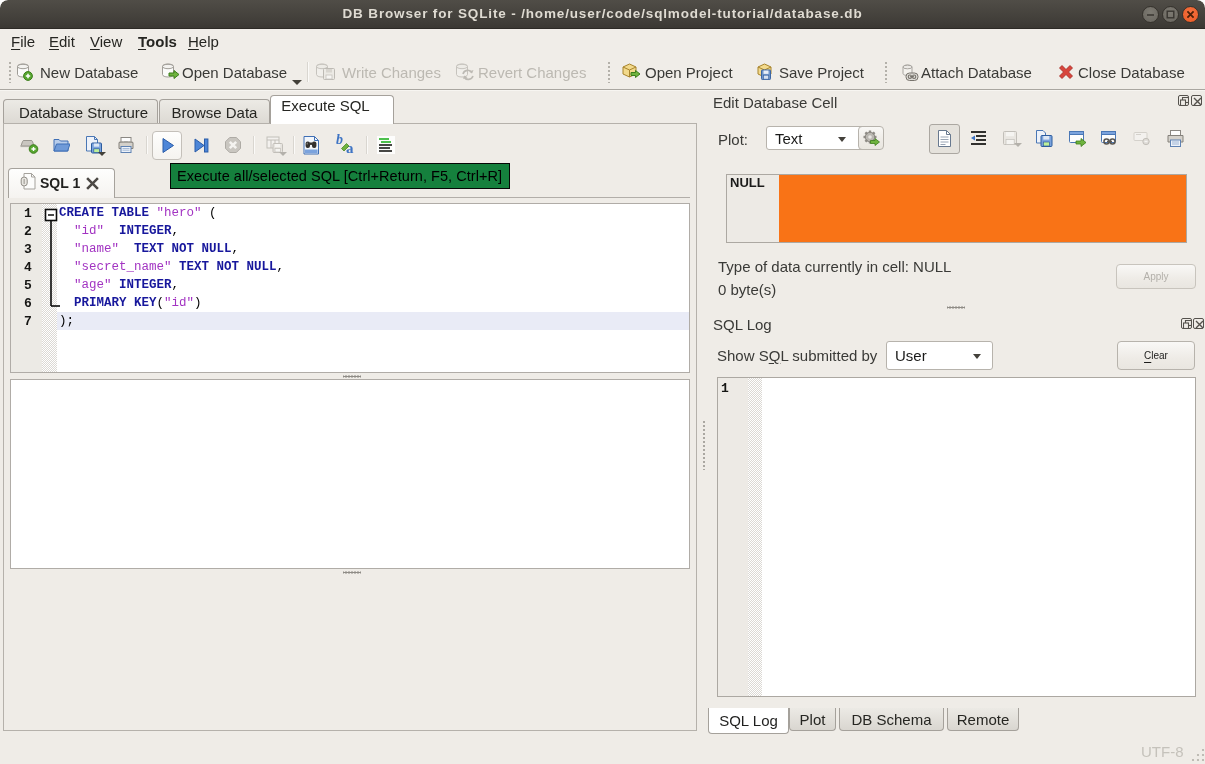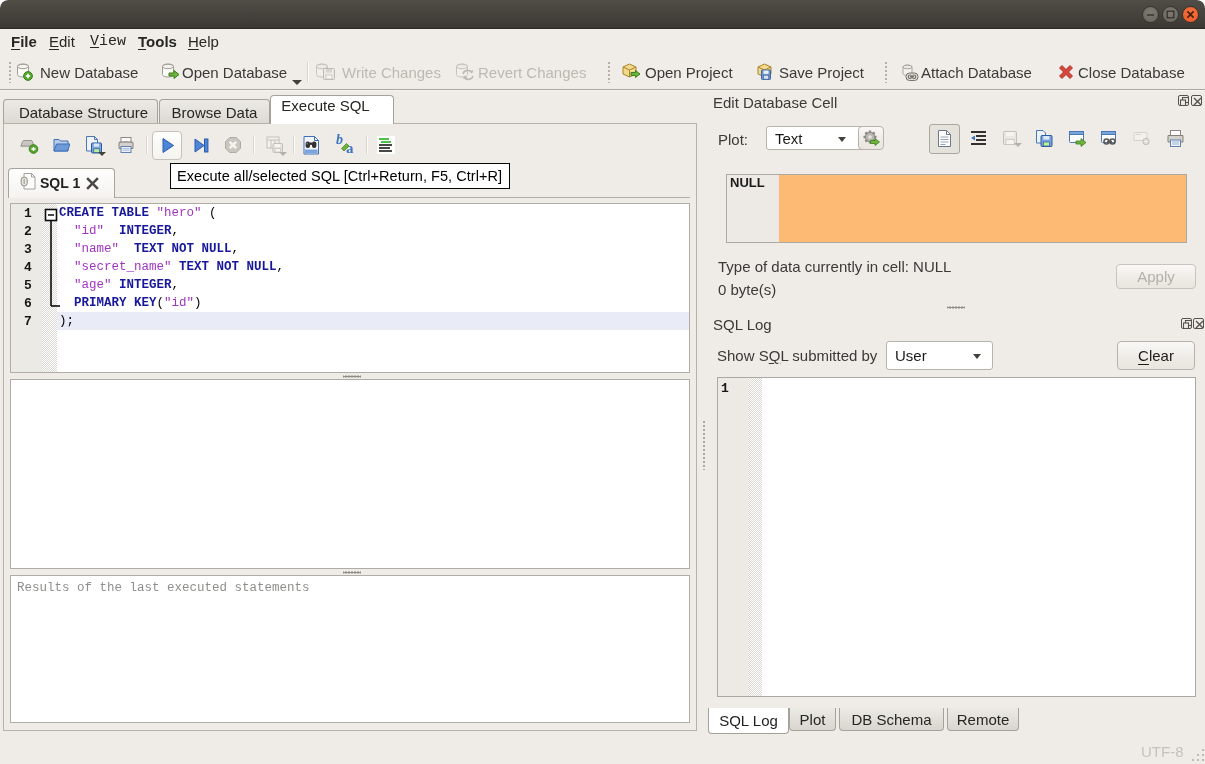--- a/index.html
+++ b/index.html
@@ -41,60 +41,61 @@
      background-image:radial-gradient(circle,#8f8c86 1px, transparent 1.1px); background-size:3px 3px; background-position:center; }
   
   .mono { font-family:"Liberation Mono", monospace; }
   .codeline { position:absolute; left:59px; font-size:12.5px; line-height:18px; white-space:pre; color:#000; }
   .kw { color:#17179c; font-weight:bold; }
   .idq { color:#a233c2; }
   .gnum { position:absolute; left:13px; font-size:13px; line-height:18px; font-weight:bold; color:#161614; }
   .checker { background:repeating-conic-gradient(#dcd9d4 0% 25%, #ffffff 0% 50%); background-size:2px 2px; }
   
   .btn { position:absolute; border:1px solid #b7b3ac; border-radius:4px;
-     background:linear-gradient(#f9f8f6,#eeebe6 60%,#e9e6e0); font-size:15px; color:#1c1c1b;
+     background:linear-gradient(#f9f8f6,#eeebe6 60%,#e9e6e0); font-size:10px; color:#1c1c1b;
      display:flex; align-items:center; justify-content:center; }
   .btn.disabled { color:#b3b0aa; border-color:#c8c4bd; }
   .combo { position:absolute; border:1px solid #b7b3ac; border-radius:3px; background:#fff; font-size:15px; color:#1a1a19; }
   .combo .ctext { position:absolute; left:8px; top:3px; }
   .combo .carrow { position:absolute; width:0; height:0; border-left:4.5px solid transparent; border-right:4.5px solid transparent; border-top:5px solid #44413b; }
   
   .docktitle { position:absolute; font-size:15px; color:#3a3a37; }
   .dockbtn { position:absolute; width:11px; height:11px; border:1px solid #55524d; border-radius:2px; }
   
-  .tooltip { position:absolute; left:170px; top:163px; width:340px; height:26px; background:#ffffff; border:1px solid #060606;
+  .tooltip { position:absolute; left:170px; top:163px; width:340px; height:26px; background:#15803d; border:1px solid #060606;
      font-size:14.5px; letter-spacing:0.05px; color:#000; line-height:24px; padding-left:6px; z-index:50; white-space:nowrap; }
   svg { display:block; }
 </style>
 </head>
 <body>
 <div class="win">
 
   <div class="titlebar">
+    <div class="title-text">DB Browser for SQLite - /home/user/code/sqlmodel-tutorial/database.db</div>
     <div class="wbtn min" style="left:1142px;">
       <svg width="15" height="15" viewBox="0 0 15 15">
           <line x1="4" y1="8" x2="11" y2="8" stroke="#393631" stroke-width="1.6"></line>
         </svg>
     </div>
     <div class="wbtn max" style="left:1162px;">
       <svg width="15" height="15" viewBox="0 0 15 15">
           <rect x="4.2" y="4.2" width="6.6" height="6.6" fill="none" stroke="#393631" stroke-width="1.4"></rect>
         </svg>
     </div>
     <div class="wbtn close" style="left:1182px;">
       <svg width="15" height="15" viewBox="0 0 15 15">
           <path d="M4.4 4.4 L10.6 10.6 M10.6 4.4 L4.4 10.6" stroke="#4d2008" stroke-width="1.8"></path>
         </svg>
     </div>
   </div>
 
   <div class="menubar">
-    <div class="menu" style="left:11px;font-weight:bold;"><u>F</u>ile</div>
+    <div class="menu" style="left:11px;"><u>F</u>ile</div>
     <div class="menu" style="left:49px;"><u>E</u>dit</div>
-    <div class="menu" style="left:90px;font-family:Liberation Mono, monospace;"><u>V</u>iew</div>
+    <div class="menu" style="left:90px;"><u>V</u>iew</div>
     <div class="menu" style="left:138px;font-weight:bold;"><u>T</u>ools</div>
     <div class="menu" style="left:188px;"><u>H</u>elp</div>
   </div>
 
   <div class="toolbar"></div>
   <div class="handle" style="left:8px;"></div>
   <div id="tb-icons">
 
     <svg class="abs" style="left:14px;top:62px;" width="20" height="20" viewBox="0 0 20 20">
       <path d="M3.5 4.5 C3.5 3 6 2 9 2 C12 2 14.5 3 14.5 4.5 L14.5 12.5 C14.5 14 12 15 9 15 C6 15 3.5 14 3.5 12.5 Z" fill="#fbfbfa" stroke="#a09d97"></path>
@@ -300,23 +301,20 @@
       <div class="codeline mono" style="left:48px;top:36px;">  <span class="idq">"name"</span>  <span class="kw">TEXT NOT NULL</span>,</div>
       <div class="codeline mono" style="left:48px;top:54px;">  <span class="idq">"secret_name"</span> <span class="kw">TEXT NOT NULL</span>,</div>
       <div class="codeline mono" style="left:48px;top:72px;">  <span class="idq">"age"</span> <span class="kw">INTEGER</span>,</div>
       <div class="codeline mono" style="left:48px;top:90px;">  <span class="kw">PRIMARY KEY</span>(<span class="idq">"id"</span>)</div>
       <div class="codeline mono" style="left:48px;top:108px;">);</div>
     </div>
   </div>
   <div class="splitdots" style="left:343px; top:375px;"></div>
   <div class="whitebox" style="left:10px; top:379px; width:680px; height:190px;"></div>
   <div class="splitdots" style="left:343px; top:571px;"></div>
-  <div class="whitebox" style="left:10px; top:575px; width:680px; height:148px;">
-    <div class="mono" style="position:absolute; left:6px; top:5px; font-size:12.5px; color:#8f8f8d;">Results of the last executed statements</div>
-  </div>
 
   <div id="dock">
 
     <div class="abs" style="left:702px;top:420px;width:4px;height:50px;background-image:radial-gradient(circle,#aaa7a1 1px,transparent 1.2px);background-size:4px 4px;"></div>
 
     <div class="docktitle" style="left:713px;top:94px;">Edit Database Cell</div>
     <div class="dockbtn" style="left:1178px;top:95px;">
       <svg width="9" height="9" viewBox="0 0 9 9" style="margin:0.5px;">
           <rect x="2.5" y="0.5" width="6" height="5" fill="none" stroke="#55524d" stroke-width="1.1"></rect>
           <rect x="0.5" y="3" width="5" height="5.5" fill="#efece7" stroke="#55524d" stroke-width="1.1"></rect>
@@ -401,21 +399,21 @@
       <line x1="11.5" y1="10.5" x2="14.5" y2="10.5" stroke="#f5f4f1" stroke-width="1.3"></line>
     </svg>
     <svg class="abs" style="left:1166px;top:129px;" width="19" height="19" viewBox="0 0 19 19">
       <rect x="4.5" y="1.5" width="10" height="5" fill="#fdfdfd" stroke="#8b8883"></rect>
       <path d="M2 6.5 L17 6.5 L17 13 L2 13 Z" fill="#d4d1cb" stroke="#84817b"></path>
       <rect x="4.5" y="11" width="10" height="6.5" fill="#edf2fa" stroke="#5f82b3"></rect>
       <line x1="6" y1="13" x2="13" y2="13" stroke="#9db4d4"></line>
       <line x1="6" y1="15" x2="13" y2="15" stroke="#9db4d4"></line>
     </svg>
 
-    <div class="abs" style="left:726px;top:174px;width:461px;height:69px;border:1px solid #aca8a2;background:#fdba74;">
+    <div class="abs" style="left:726px;top:174px;width:461px;height:69px;border:1px solid #aca8a2;background:#f97316;">
       <div class="abs" style="left:0;top:0;width:52px;height:67px;background:#edeae5;"></div>
       <div class="abs" style="left:3px;top:0px;font-size:13px;font-weight:bold;color:#1b1b1a;">NULL</div>
     </div>
     <div class="docktitle" style="left:718px;top:258px;">Type of data currently in cell: NULL</div>
     <div class="docktitle" style="left:718px;top:281px;">0 byte(s)</div>
     <div class="btn disabled" style="left:1116px;top:264px;width:80px;height:25px;">Apply</div>
     <div class="splitdots" style="left:947px;top:306px;"></div>
 
     <div class="docktitle" style="left:713px;top:316px;">SQL Log</div>
     <div class="dockbtn" style="left:1181px;top:318px;">

